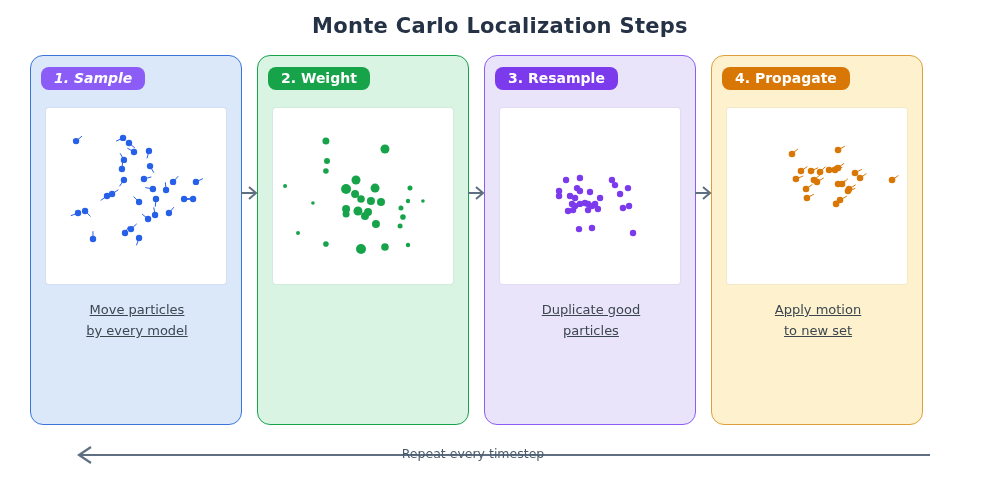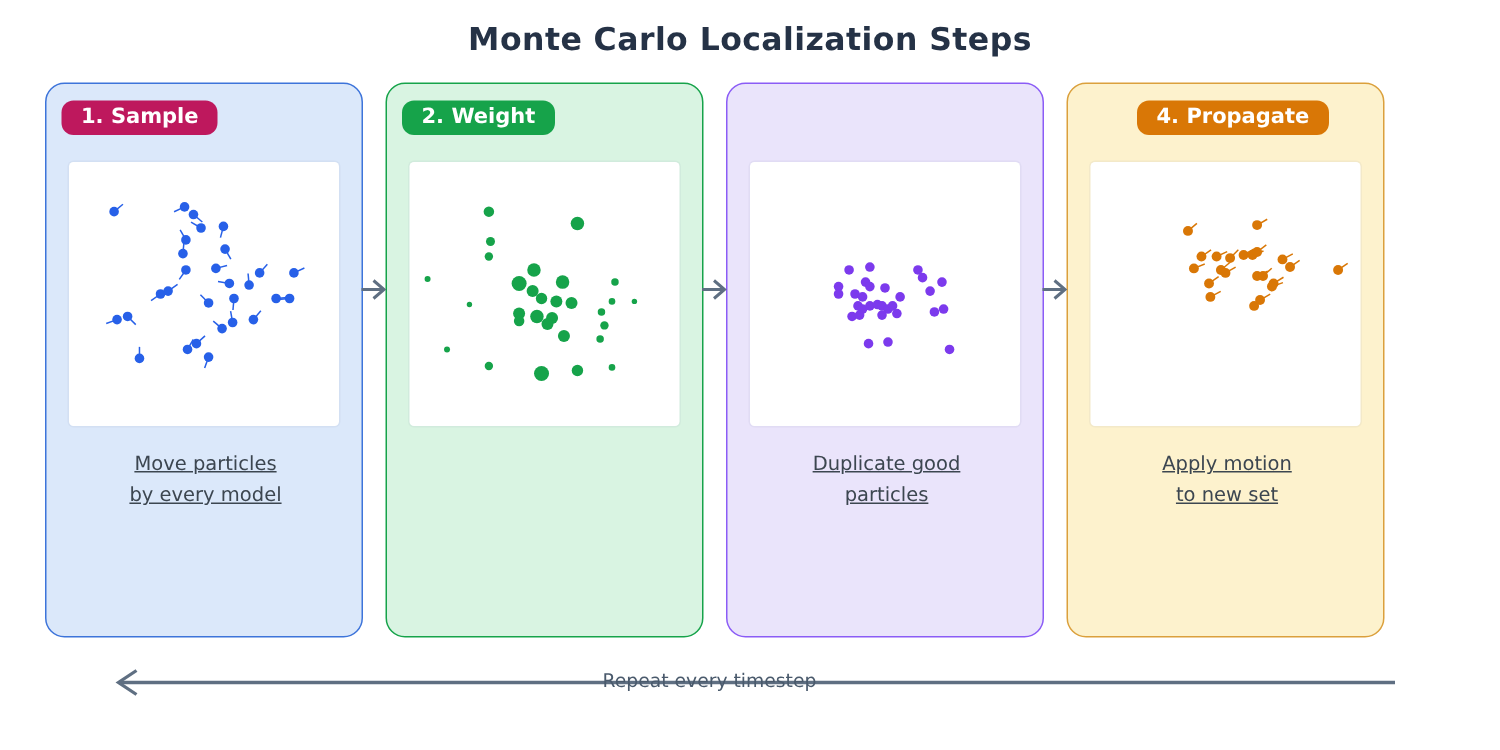--- a/index.html
+++ b/index.html
@@ -37,21 +37,21 @@
     position:absolute;left:398px;top:446px;width:150px;text-align:center;
     font-size:12.5px;color:#4a5a6c;white-space:nowrap;
   }
 </style>
 </head>
 <body>
 
 <h1 class="title">Monte Carlo Localization Steps</h1>
 
 <section class="panel panel-1" style="background: rgb(219, 232, 250); border-color: rgb(61, 116, 218);">
-  <span class="badge" style="background: #be185d;">1. Sample</span>
+  <span class="badge" style="background: #8b5cf6; font-style: italic;">1. Sample</span>
   <div class="scatter">
     <svg viewBox="0 0 180 176">
         <line x1="30.06" y1="33.088" x2="35.95854221201613" y2="28.13853540541365" stroke="#2760e8" stroke-width="1"></line>
         <circle cx="30.06" cy="33.088" r="3.2" fill="#2760e8"></circle>
         <line x1="77.03999999999999" y1="29.92" x2="70.0614300398178" y2="33.17416061540339" stroke="#2760e8" stroke-width="1"></line>
         <circle cx="77.03999999999999" cy="29.92" r="3.2" fill="#2760e8"></circle>
         <line x1="82.98" y1="35.024" x2="88.87854221201613" y2="39.97346459458635" stroke="#2760e8" stroke-width="1"></line>
         <circle cx="82.98" cy="35.024" r="3.2" fill="#2760e8"></circle>
         <line x1="88.02" y1="44" x2="81.35160439085982" y2="40.15" stroke="#2760e8" stroke-width="1"></line>
         <circle cx="88.02" cy="44" r="3.2" fill="#2760e8"></circle>
@@ -142,20 +142,21 @@
         <circle cx="25.02" cy="124.96" r="2" fill="#16a34a"></circle>
         <circle cx="52.92" cy="136.048" r="2.8" fill="#16a34a"></circle>
         <circle cx="88.02" cy="140.976" r="5" fill="#16a34a"></circle>
         <circle cx="111.96000000000001" cy="139.04" r="3.8" fill="#16a34a"></circle>
         <circle cx="135" cy="136.928" r="2.2" fill="#16a34a"></circle>
       </svg>
   </div>
 </section>
 
 <section class="panel panel-3" style="background: rgb(234, 228, 251); border-color: rgb(139, 92, 246);">
+  <span class="badge" style="background: rgb(124, 58, 237);">3. Resample</span>
   <div class="scatter">
     <svg viewBox="0 0 180 176">
         <circle cx="66.06" cy="71.984" r="3.2" fill="#7c3aed"></circle>
         <circle cx="79.92" cy="70.048" r="3.2" fill="#7c3aed"></circle>
         <circle cx="111.96000000000001" cy="71.984" r="3.2" fill="#7c3aed"></circle>
         <circle cx="115.02" cy="77.088" r="3.2" fill="#7c3aed"></circle>
         <circle cx="77.03999999999999" cy="80.08" r="3.2" fill="#7c3aed"></circle>
         <circle cx="79.92" cy="83.072" r="3.2" fill="#7c3aed"></circle>
         <circle cx="90" cy="83.95200000000001" r="3.2" fill="#7c3aed"></circle>
         <circle cx="127.97999999999999" cy="80.08" r="3.2" fill="#7c3aed"></circle>
@@ -180,21 +181,21 @@
         <circle cx="97.92" cy="101.024" r="3.2" fill="#7c3aed"></circle>
         <circle cx="79.02" cy="121.088" r="3.2" fill="#7c3aed"></circle>
         <circle cx="91.98" cy="120.03200000000001" r="3.2" fill="#7c3aed"></circle>
         <circle cx="133.02" cy="124.96" r="3.2" fill="#7c3aed"></circle>
       </svg>
   </div>
   <p class="caption"><span>Duplicate good</span><br><span>particles</span></p>
 </section>
 
 <section class="panel panel-4" style="background: rgb(253, 242, 205); border-color: rgb(219, 160, 60);">
-  <span class="badge" style="background: rgb(217, 119, 6); margin-left: 36px;">4. Propagate</span>
+  <span class="badge" style="background: rgb(217, 119, 6);">4. Propagate</span>
   <div class="scatter">
     <svg viewBox="0 0 180 176">
         <line x1="64.98" y1="45.936" x2="70.95514665632803" y2="40.92225664444499" stroke="#d97706" stroke-width="1"></line>
         <circle cx="64.98" cy="45.936" r="3.3" fill="#d97706"></circle>
         <line x1="111.06" y1="42.064" x2="117.81499814951863" y2="38.164" stroke="#d97706" stroke-width="1"></line>
         <circle cx="111.06" cy="42.064" r="3.3" fill="#d97706"></circle>
         <line x1="73.98" y1="63.007999999999996" x2="80.36938594545414" y2="58.534103796461835" stroke="#d97706" stroke-width="1"></line>
         <circle cx="73.98" cy="63.007999999999996" r="3.3" fill="#d97706"></circle>
         <line x1="84.06" y1="63.007999999999996" x2="91.12920073888587" y2="59.71157755842254" stroke="#d97706" stroke-width="1"></line>
         <circle cx="84.06" cy="63.007999999999996" r="3.3" fill="#d97706"></circle>

